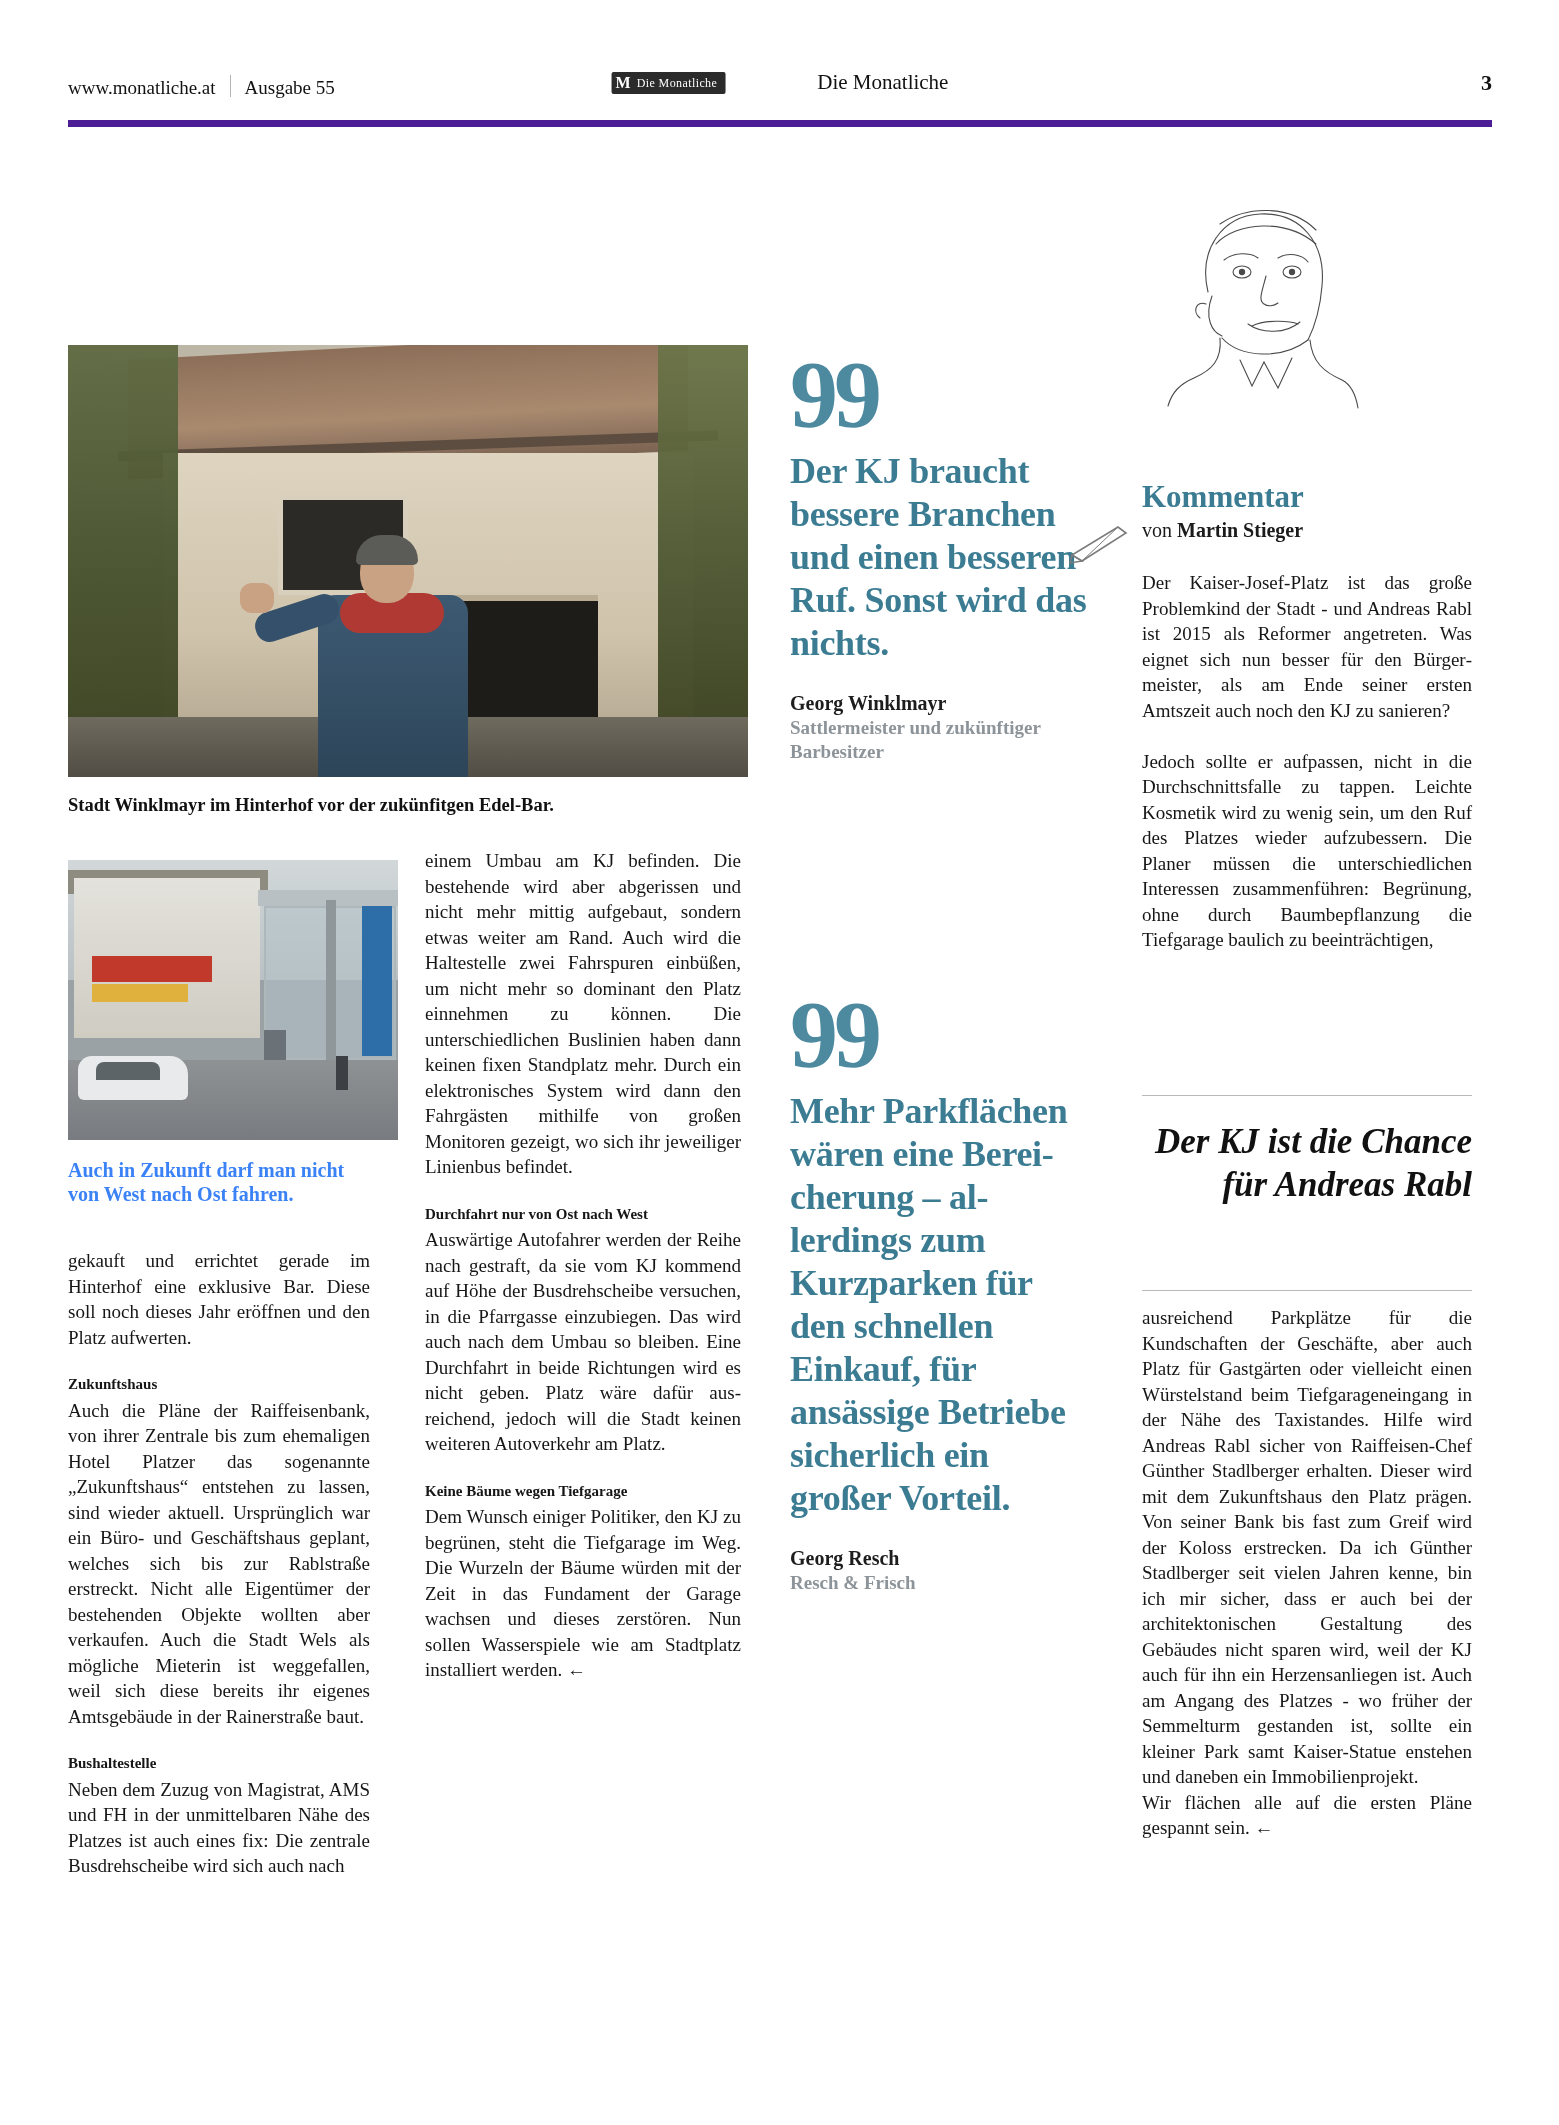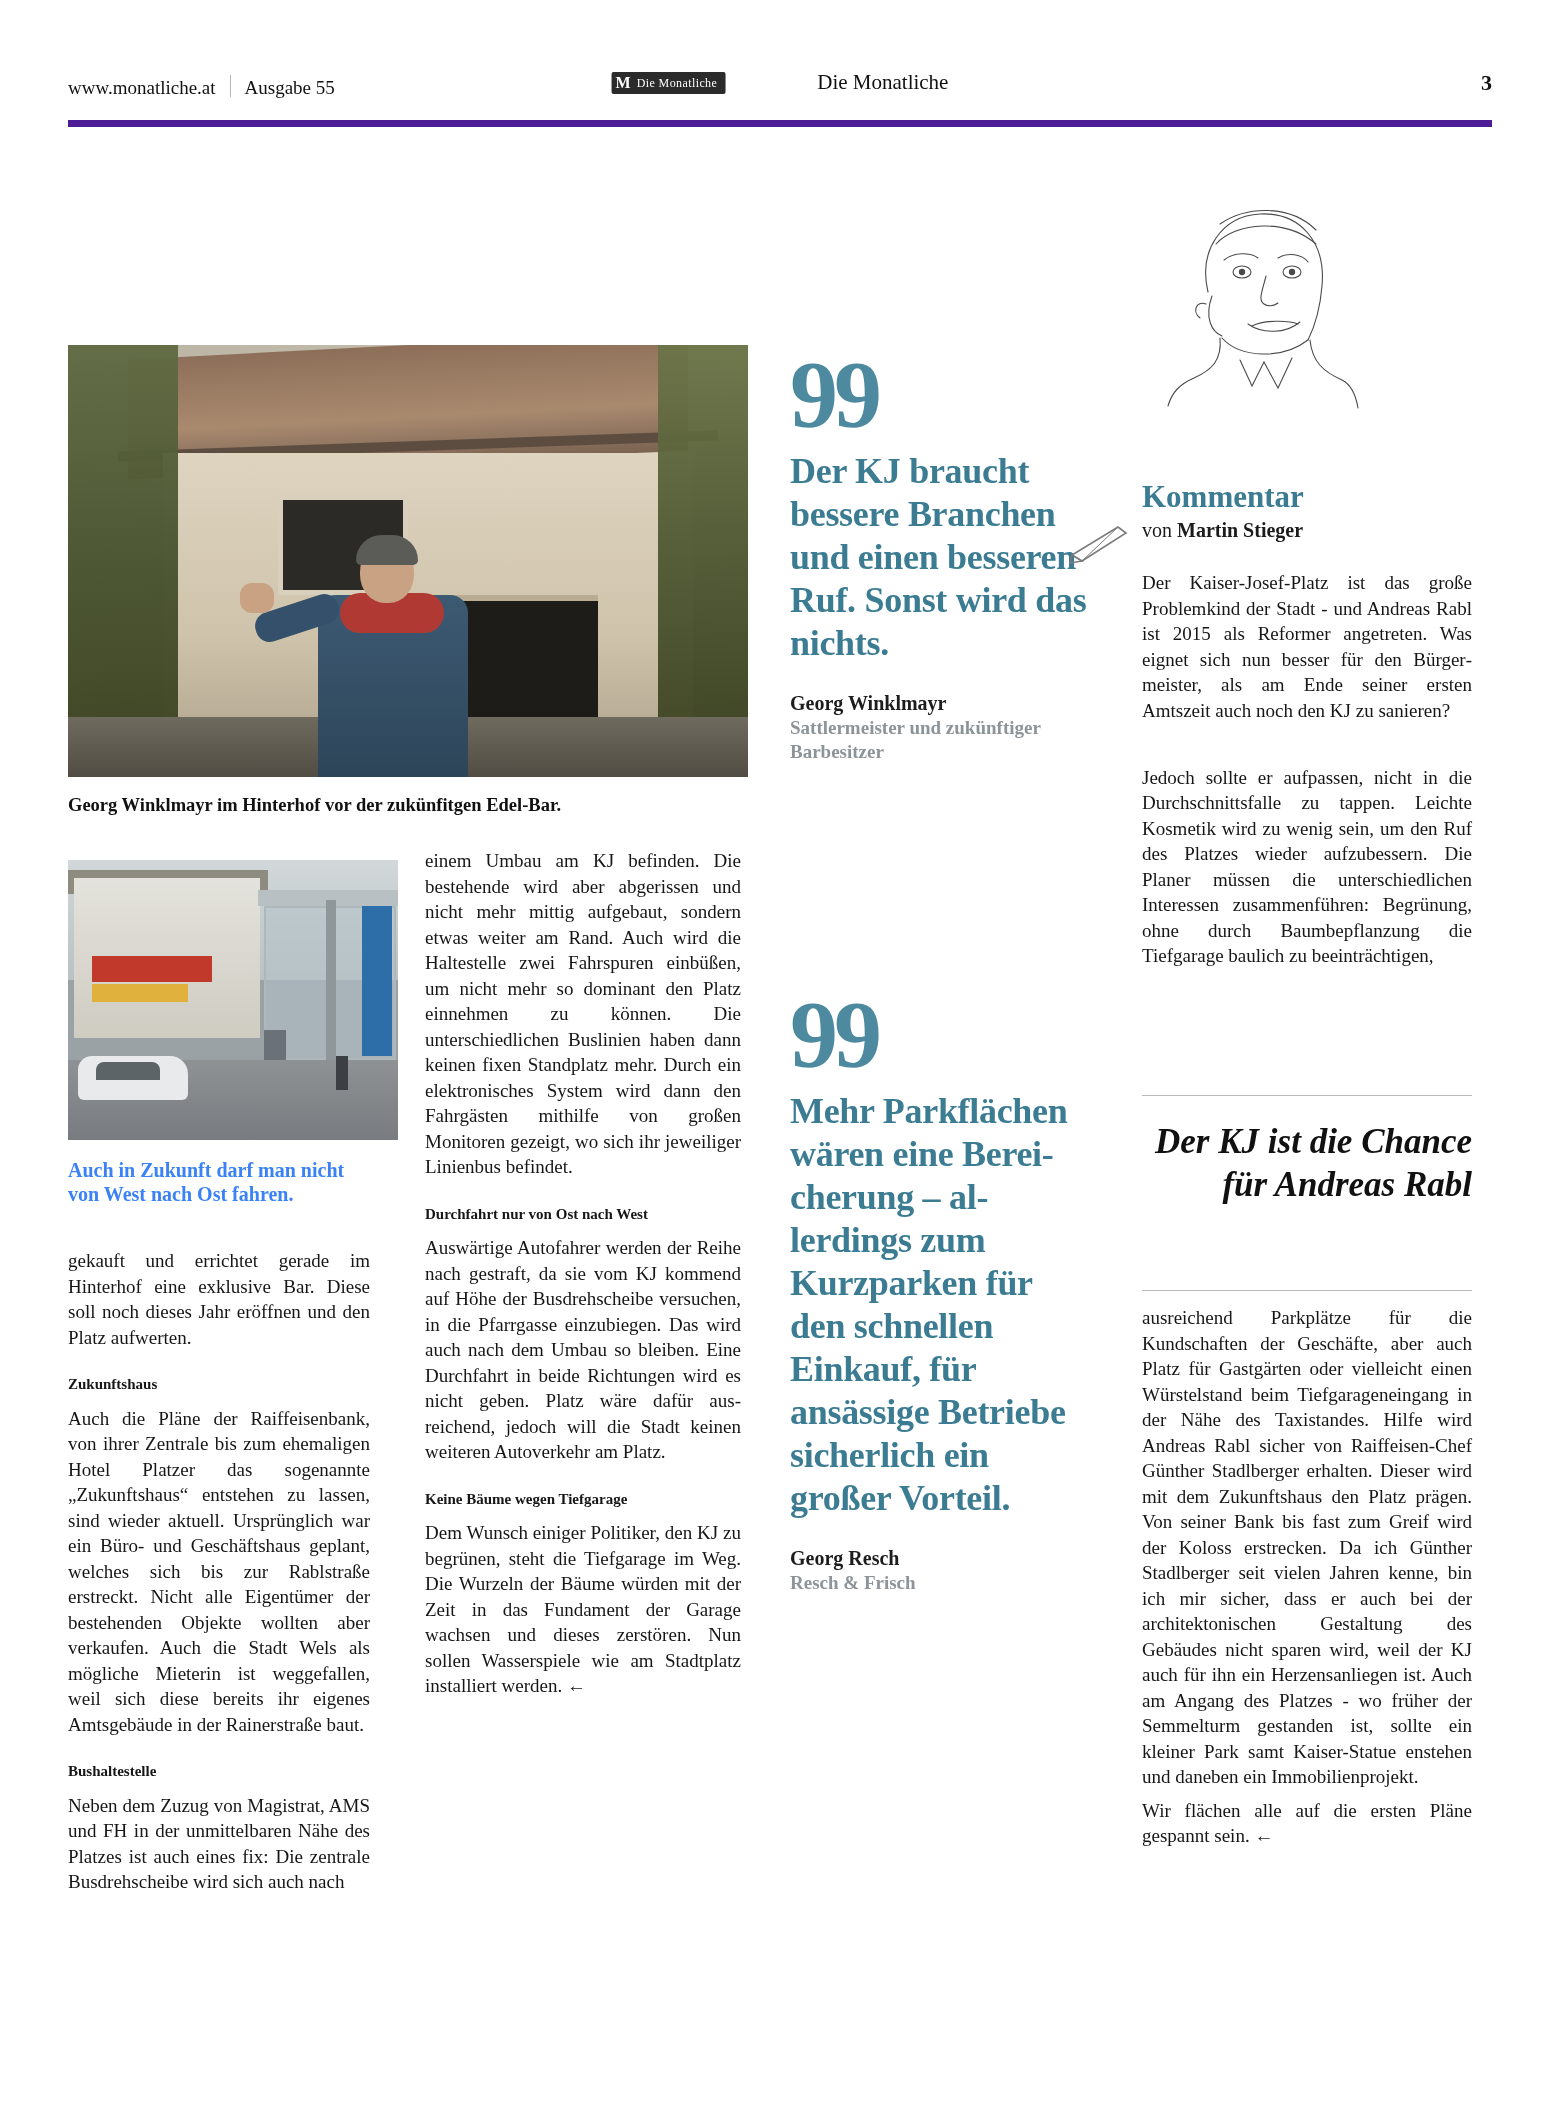--- a/index.html
+++ b/index.html
@@ -284,21 +284,21 @@
     position: absolute;
     font-family: "Liberation Serif", serif;
     font-size: 19px;
     line-height: 25.5px;
     text-align: justify;
     color: #161616;
     -webkit-hyphens: auto;
     hyphens: auto;
   }
   .col p { margin: 0 0 0 0; }
-  .col p + p { margin-top: 8px; }
+  .col p + p { margin-top: 0; }
   .subhead {
     font-weight: bold;
     font-size: 15px;
     line-height: 25.5px;
     margin-top: 22px !important;
     text-align: left;
   }
   .col1 { left: 68px; top: 1248px; width: 302px; }
   .col2 { left: 425px; top: 848px; width: 316px; }
 
@@ -445,21 +445,21 @@
     <div class="ivyl"></div>
     <div class="ivyr"></div>
     <div class="ground"></div>
     <div class="man-body"></div>
     <div class="man-scarf"></div>
     <div class="man-arm"></div>
     <div class="man-hand"></div>
     <div class="man-head"></div>
     <div class="man-hair"></div>
   </div>
-  <div class="caption1">Georg Winklmayr im Hinterhof vor der zukünfitgen Edel-Bar.</div>
+  <div class="caption1">Stadt Winklmayr im Hinterhof vor der zukünfitgen Edel-Bar.</div>
 
   <div class="photo2">
     <div class="sky2"></div>
     <div class="bldgroof"></div>
     <div class="bldg"></div>
     <div class="sign"></div>
     <div class="sign2"></div>
     <div class="shelter"></div>
     <div class="glass"></div>
     <div class="bluepanel"></div>

